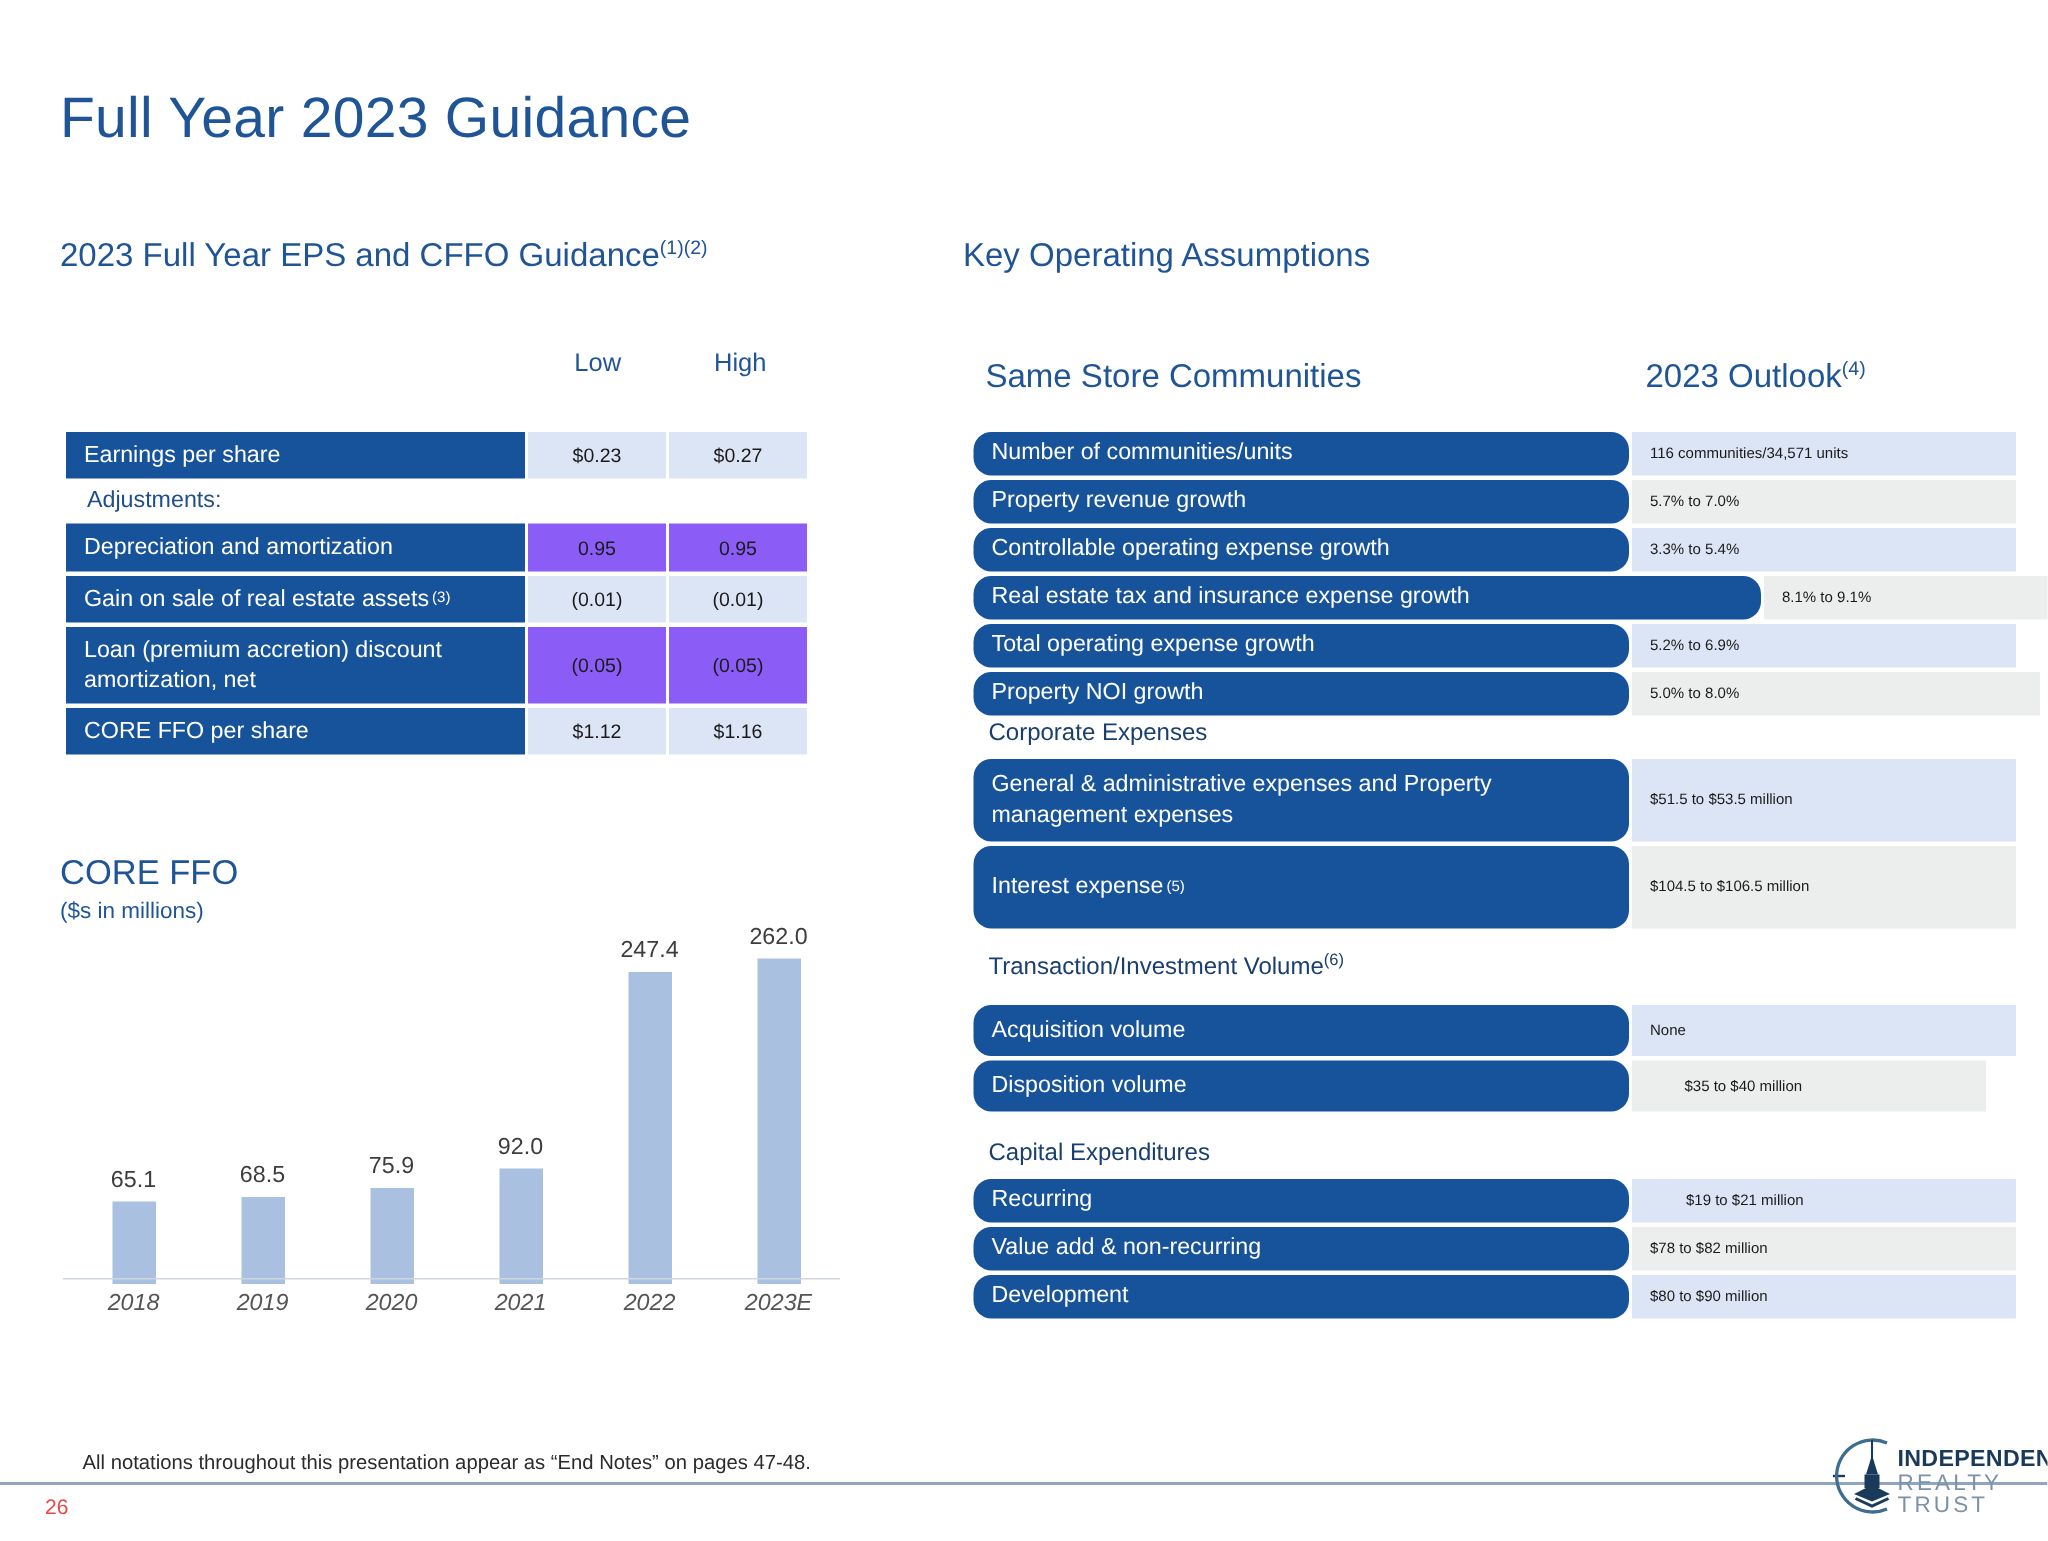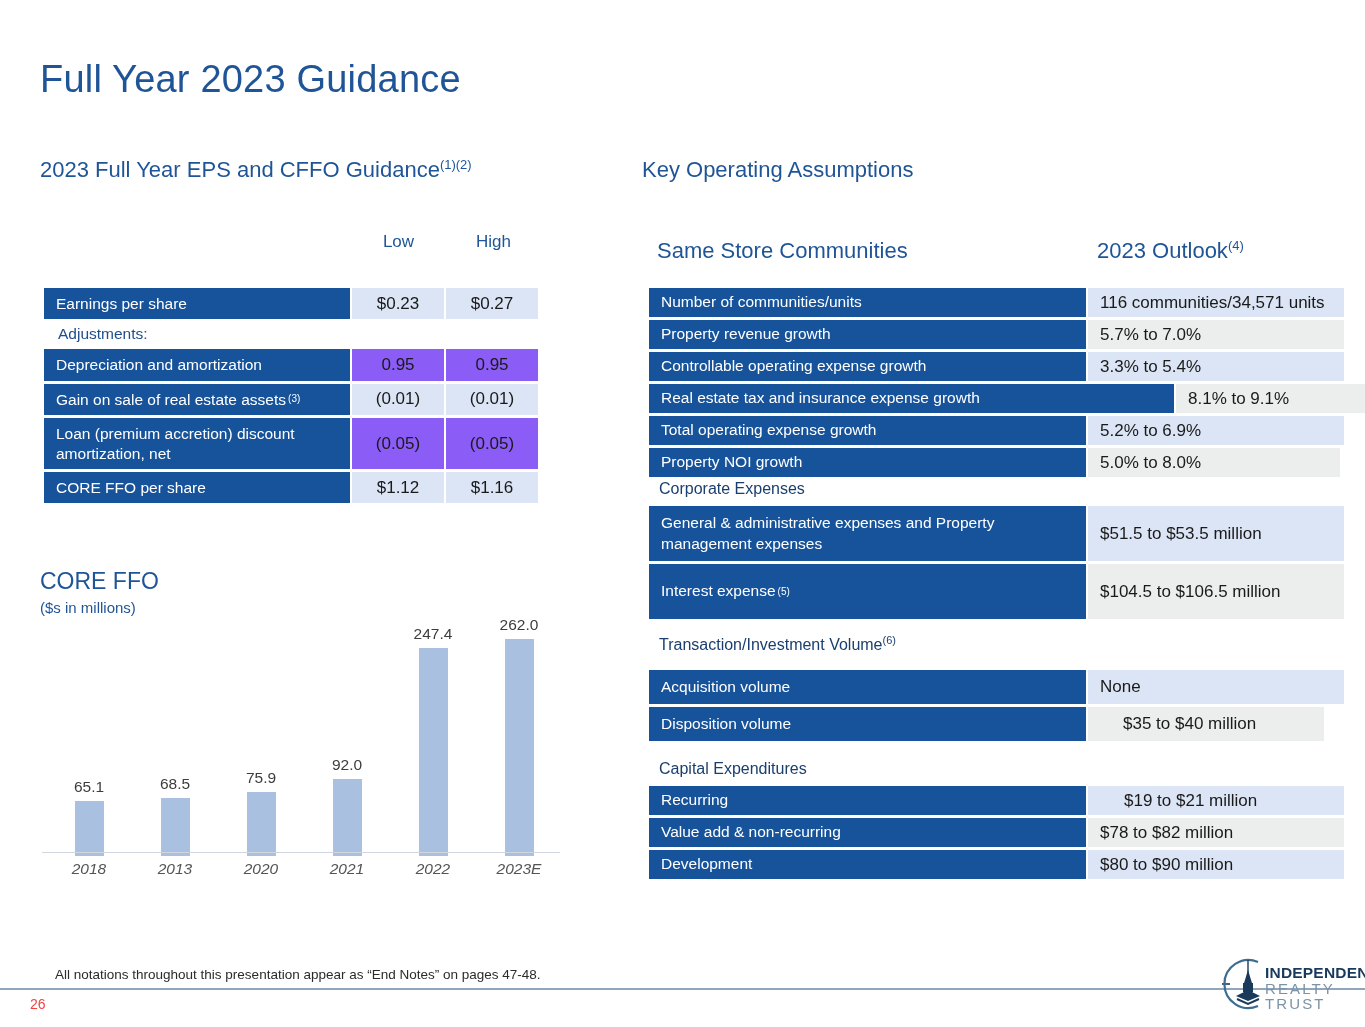--- a/index.html
+++ b/index.html
@@ -29,21 +29,21 @@
     position: absolute; top: 0; font-size: 17px; color: #1f5597; text-align: center; width: 93px;
   }
   #eps-table { position: absolute; left: 44px; top: 288px; width: 414px; }
   .eps-row { position: relative; width: 494px; margin-bottom: 3px; display: flex; }
   .eps-lab {
     width: 306px; background: #17539b; color: #fff; font-size: 15.5px;
     padding: 6px 0 6px 12px; line-height: 1.25; display: flex; align-items: center;
   }
   .eps-lab .sup { font-size: 10px; vertical-align: super; margin-left: 2px; }
   .eps-val {
-    width: 92px; margin-left: 2px; font-size: 17px; color: #1a1a1a;
+    width: 92px; margin-left: 2px; font-size: 13px; color: #1a1a1a;
     display: flex; align-items: center; justify-content: center;
   }
   .eps-val.alt-blue { background: #dce5f5; }
   .eps-val.alt-gray { background: #8b5cf6; }
   .eps-plain {
     width: 494px; margin-bottom: 3px; color: #1f4e8c; font-size: 15.5px;
     padding: 3px 0 3px 14px;
   }
 
   
@@ -62,25 +62,25 @@
   .xlab {
     position: absolute; top: 0; width: 86px; text-align: center;
     font-size: 15.5px; color: #545454;
   }
 
   
   .kv-table { position: absolute; }
   .kv-row { display: flex; margin-bottom: 3px; }
   .kv-lab {
     background: #17539b; color: #ffffff; font-size: 15.5px;
-    padding: 7px 0 7px 12px; line-height: 1.3; display: flex; align-items: center;
+    padding: 7px 0 7px 12px; line-height: 1.3; display: flex; align-items: center; border-radius: 12px;
   }
   .kv-lab .sup { font-size: 10px; vertical-align: super; margin-left: 2px; }
   .kv-val {
-    margin-left: 2px; font-size: 17px; color: #1a1a1a;
+    margin-left: 2px; font-size: 10px; color: #1a1a1a;
     padding-left: 12px; display: flex; align-items: center;
   }
   .kv-val.alt-blue { background: #dce5f5; }
   .kv-val.alt-gray { background: #eceded; }
 
   .sub-head {
     position: absolute; font-size: 16px; color: #1a3f6f;
   }
   .sub-head .sup { font-size: 11px; vertical-align: super; }
 
@@ -179,21 +179,21 @@
           <div class="bar" style="height: 208px; background: rgb(170, 192, 224);"></div>
         </div>
         <div class="bar-col" style="left: 434px;">
           <div class="bar-val">262.0</div>
           <div class="bar" style="height: 221px; background: rgb(170, 192, 224);"></div>
         </div>
       </div>
     <div class="axis-line"></div>
     <div class="xlabels" id="xlabels">
         <div class="xlab" style="left: 4px;">2018</div>
-        <div class="xlab" style="left: 90px;">2013</div>
+        <div class="xlab" style="left: 90px;">2019</div>
         <div class="xlab" style="left: 176px;">2020</div>
         <div class="xlab" style="left: 262px;">2021</div>
         <div class="xlab" style="left: 348px;">2022</div>
         <div class="xlab" style="left: 434px;">2023E</div>
       </div>
   </div>
 
   <div class="sect-head" style="left:642px; top:157px;">
     <span>Key Operating Assumptions</span>
   </div>
@@ -229,21 +229,21 @@
         <div class="kv-row">
           <div class="kv-lab" style="width: 437px; height: 29px;">
             <span>Total operating expense growth</span>
           </div>
           <div class="kv-val alt-blue" style="width: 256px; height: 29px;">5.2% to 6.9%</div>
         </div>
         <div class="kv-row">
           <div class="kv-lab" style="width: 437px; height: 29px;">
             <span>Property NOI growth</span>
           </div>
-          <div class="kv-val alt-gray" style="width: 252px; height: 29px; text-align: center;">5.0% to 8.0%</div>
+          <div class="kv-val alt-gray" style="width: 272px; height: 29px; text-align: center;">5.0% to 8.0%</div>
         </div>
       </div>
       <div class="sub-head" style="left: 659px; top: 480px;"><span>Corporate Expenses</span></div>
       <div class="kv-table" style="left: 649px; top: 506px;">
         <div class="kv-row">
           <div class="kv-lab" style="width: 437px; height: 55px;">
             <span>General &amp; administrative expenses  and Property management expenses</span>
           </div>
           <div class="kv-val alt-blue" style="width: 256px; height: 55px;">$51.5 to $53.5 million</div>
         </div>

